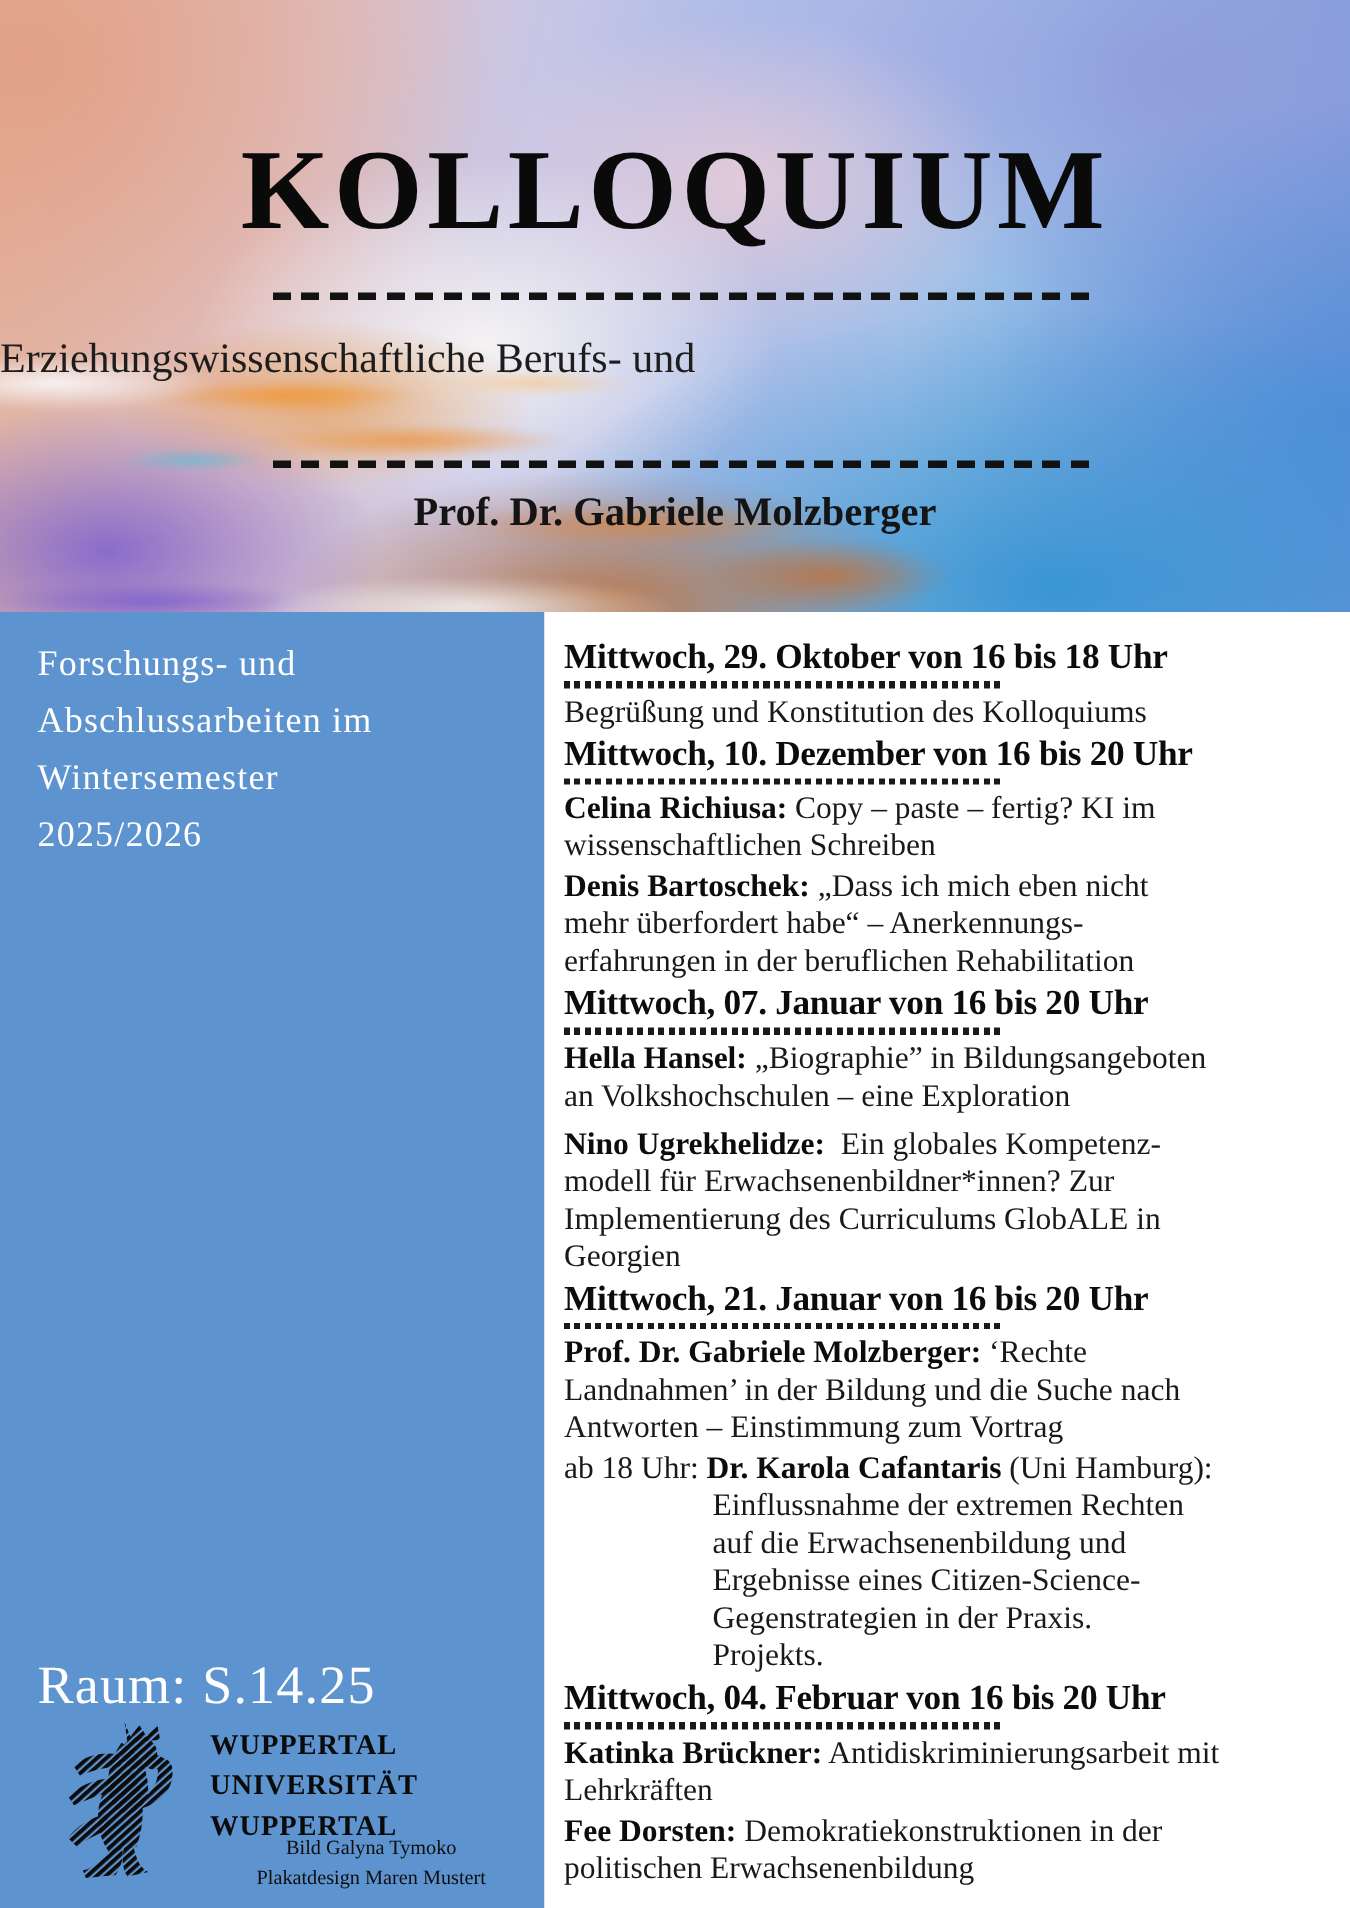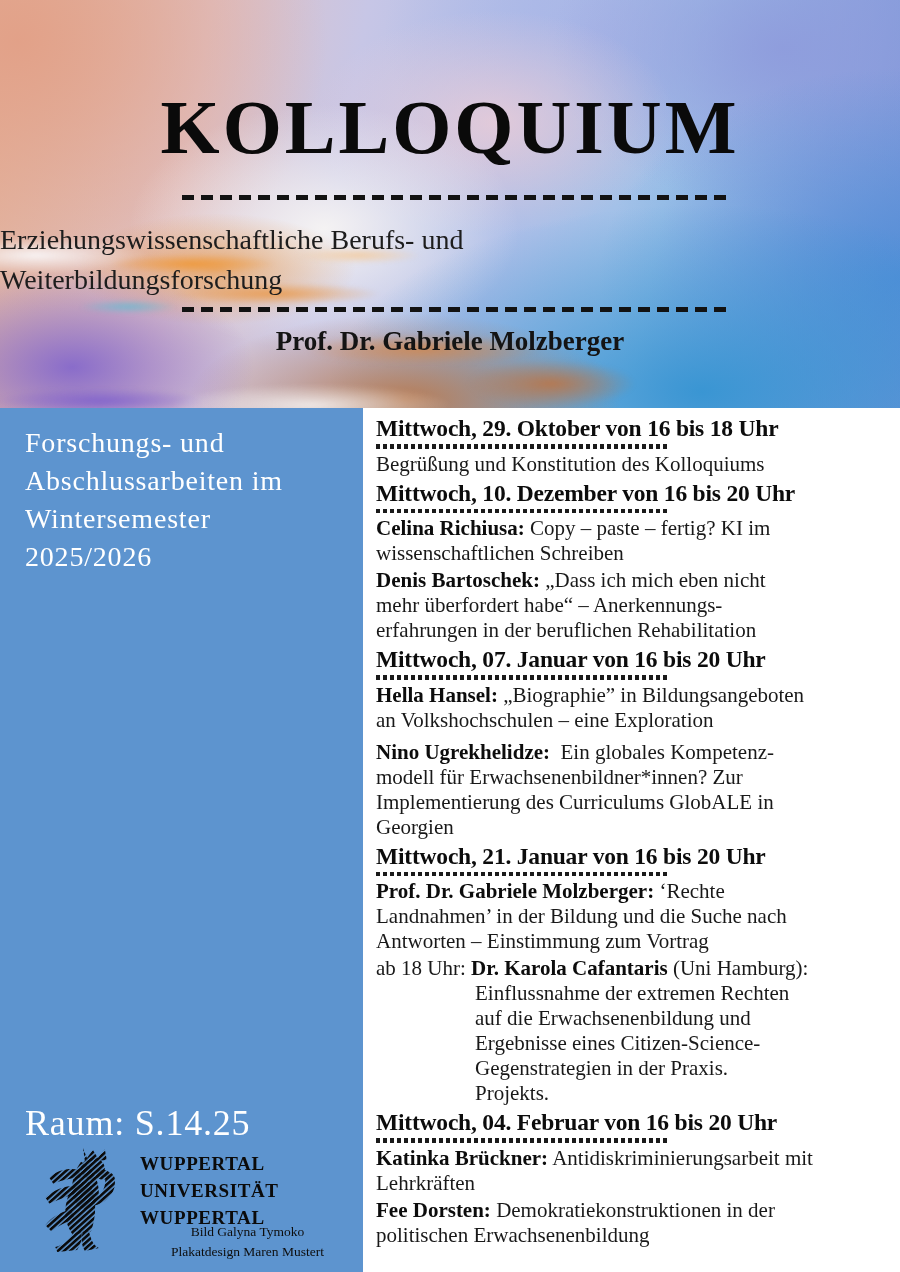--- a/index.html
+++ b/index.html
@@ -54,39 +54,39 @@
     position:absolute;left:0;top:326px;width:100%;text-align:center;
     font-size:27px;color:#141414;font-weight:600;
   }
   
   .sidebar{
     position:absolute;left:0;top:408px;width:363px;height:864px;
     background:#5d94cf;color:#ffffff;
   }
   .sidebar-intro{
     position:absolute;left:25px;top:16px;
-    font-size:28px;line-height:38px;font-weight:500;letter-spacing:.8px;
+    font-size:24px;line-height:38px;font-weight:500;letter-spacing:.8px;
   }
   .room{
     position:absolute;left:25px;top:694px;
     font-size:36px;font-weight:500;letter-spacing:.8px;color:#ffffff;
   }
   .lion{position:absolute;left:33px;top:740px;width:100px;height:104px;}
   .uni-wordmark{
     position:absolute;left:140px;top:742px;
     color:#0b0b0b;font-size:19px;line-height:27px;font-weight:bold;letter-spacing:.6px;
   }
   .credits{
     position:absolute;left:140px;top:814px;width:215px;text-align:center;
     color:#0d0d0d;font-size:13.5px;line-height:20px;font-weight:500;
   }
   
   .schedule{
     position:absolute;left:363px;top:408px;width:537px;height:864px;
-    background:#ffffff;box-sizing:border-box;padding:4px 8px 0 13px;color:#191919;
+    background:#ffffff;box-sizing:border-box;padding:14px 8px 0 13px;color:#191919;
   }
   .date-heading{
     font-size:23.5px;line-height:27px;font-weight:bold;color:#0c0c0c;
     letter-spacing:-.2px;margin-top:3px;
   }
   .dotted-rule{
     width:292px;height:4.5px;margin:2px 0 3px 0;
     background:repeating-linear-gradient(90deg,#1a1a1a 0 4px,rgba(0,0,0,0) 4px 7px);
   }
   .talk{margin:0 0 2px 0;}
@@ -99,21 +99,20 @@
 <body>
 
 <div id="poster">
 
   <div class="painting">
     <div class="paint-streaks"></div>
     <div class="title">KOLLOQUIUM</div>
     <div class="dash-rule dash-1"></div>
     <div class="subtitle">
       <div>Erziehungswissenschaftliche Berufs- und</div>
-      <div>Weiterbildungsforschung</div>
     </div>
     <div class="dash-rule dash-2"></div>
     <div class="prof">Prof. Dr. Gabriele Molzberger</div>
   </div>
 
   <div class="sidebar">
     <div class="sidebar-intro">
       <div>Forschungs- und</div>
       <div>Abschlussarbeiten im</div>
       <div>Wintersemester</div>

